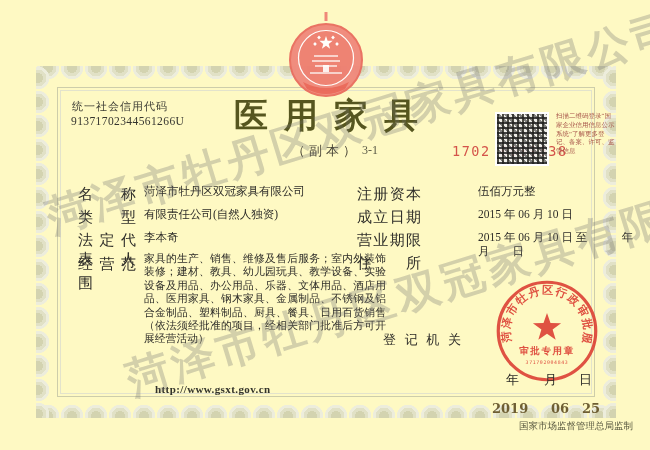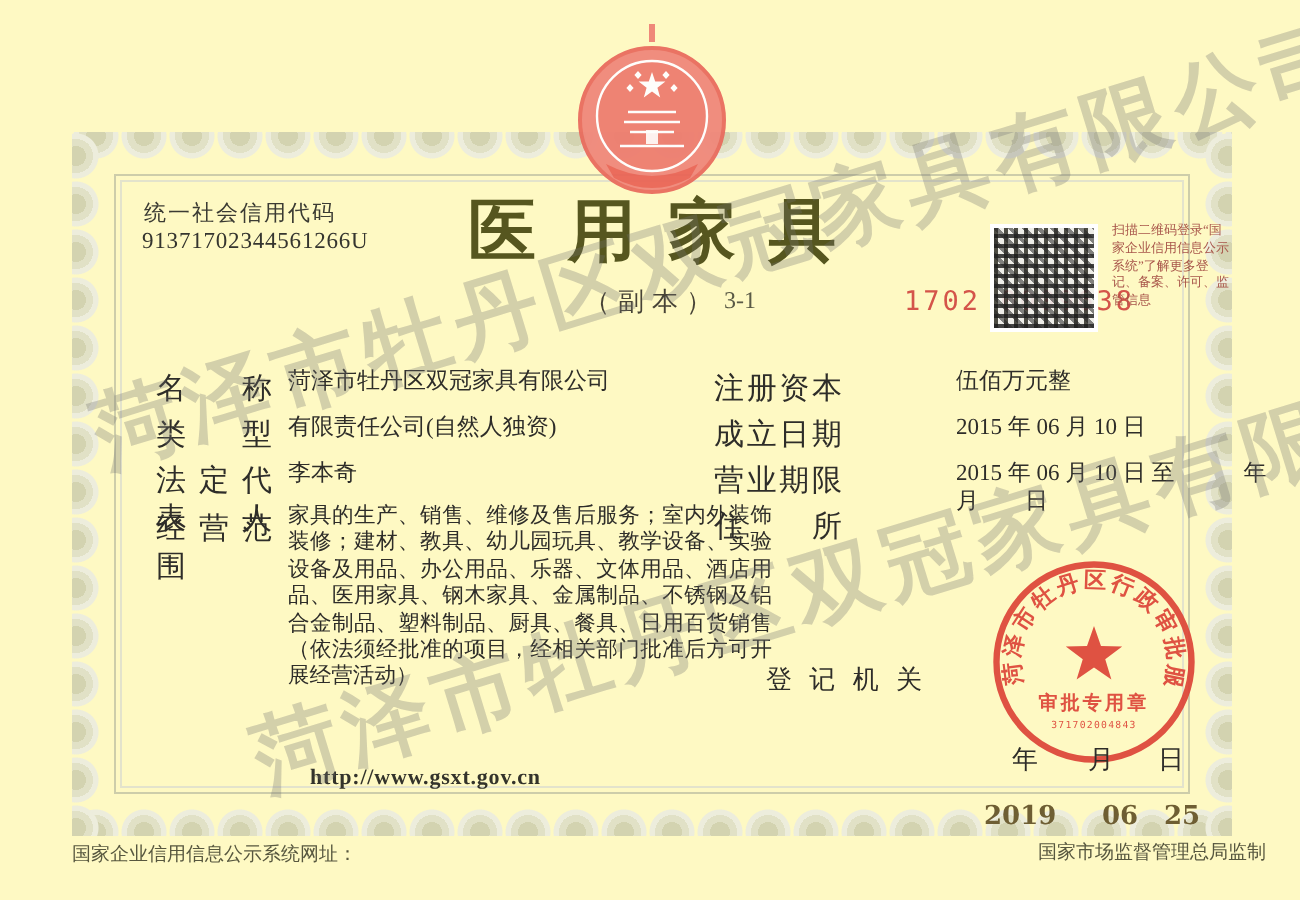--- a/index.html
+++ b/index.html
@@ -149,19 +149,18 @@
 
   <div class="abs ymd" style="left:506px;top:371px">年</div>
   <div class="abs ymd" style="left:544px;top:371px">月</div>
   <div class="abs ymd" style="left:579px;top:371px">日</div>
 
   <div class="abs issued" style="left:492px;top:401px">2019</div>
   <div class="abs issued" style="left:551px;top:401px">06</div>
   <div class="abs issued" style="left:582px;top:401px">25</div>
 
   <div class="abs url">http://www.gsxt.gov.cn</div>
-  <div class="abs foot" style="left:36px;top:421px">国家企业信用信息公示系统网址：</div>
   <div class="abs foot" style="left:519px;top:420px">国家市场监督管理总局监制</div>
 
   <div class="wm wm1">菏泽市牡丹区双冠家具有限公司</div>
   <div class="wm wm2">菏泽市牡丹区双冠家具有限公司</div>
 
 </div>
 
 </body></html>

